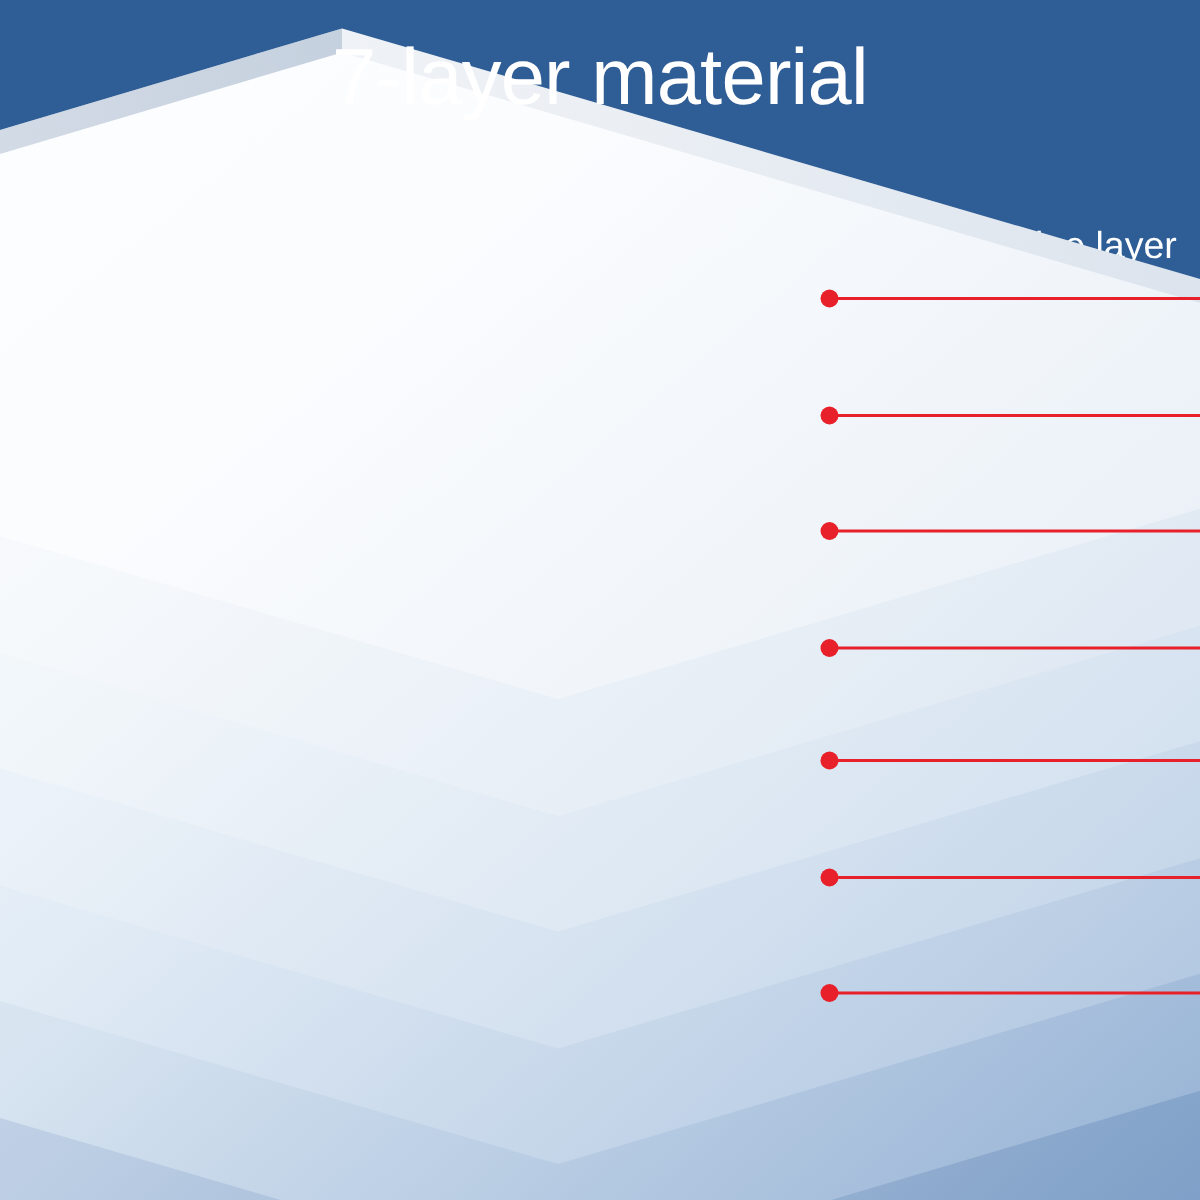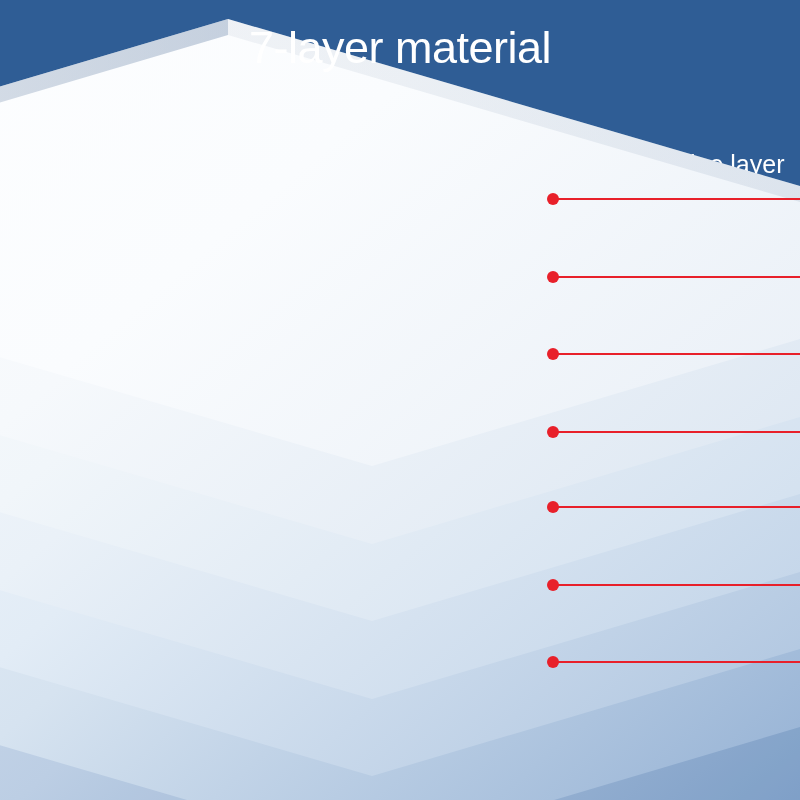--- a/index.html
+++ b/index.html
@@ -19,21 +19,21 @@
   }
 
   
   #title {
     position: absolute;
     left: 0;
     top: 24px;
     width: 800px;
     text-align: center;
     color: #ffffff;
-    font-size: 45px;
+    font-size: 53px;
     font-weight: 400;
     letter-spacing: -0.5px;
     line-height: 1.05;
     z-index: 40;
     pointer-events: none;
   }
 
   
   #sheets {
     position: absolute;

